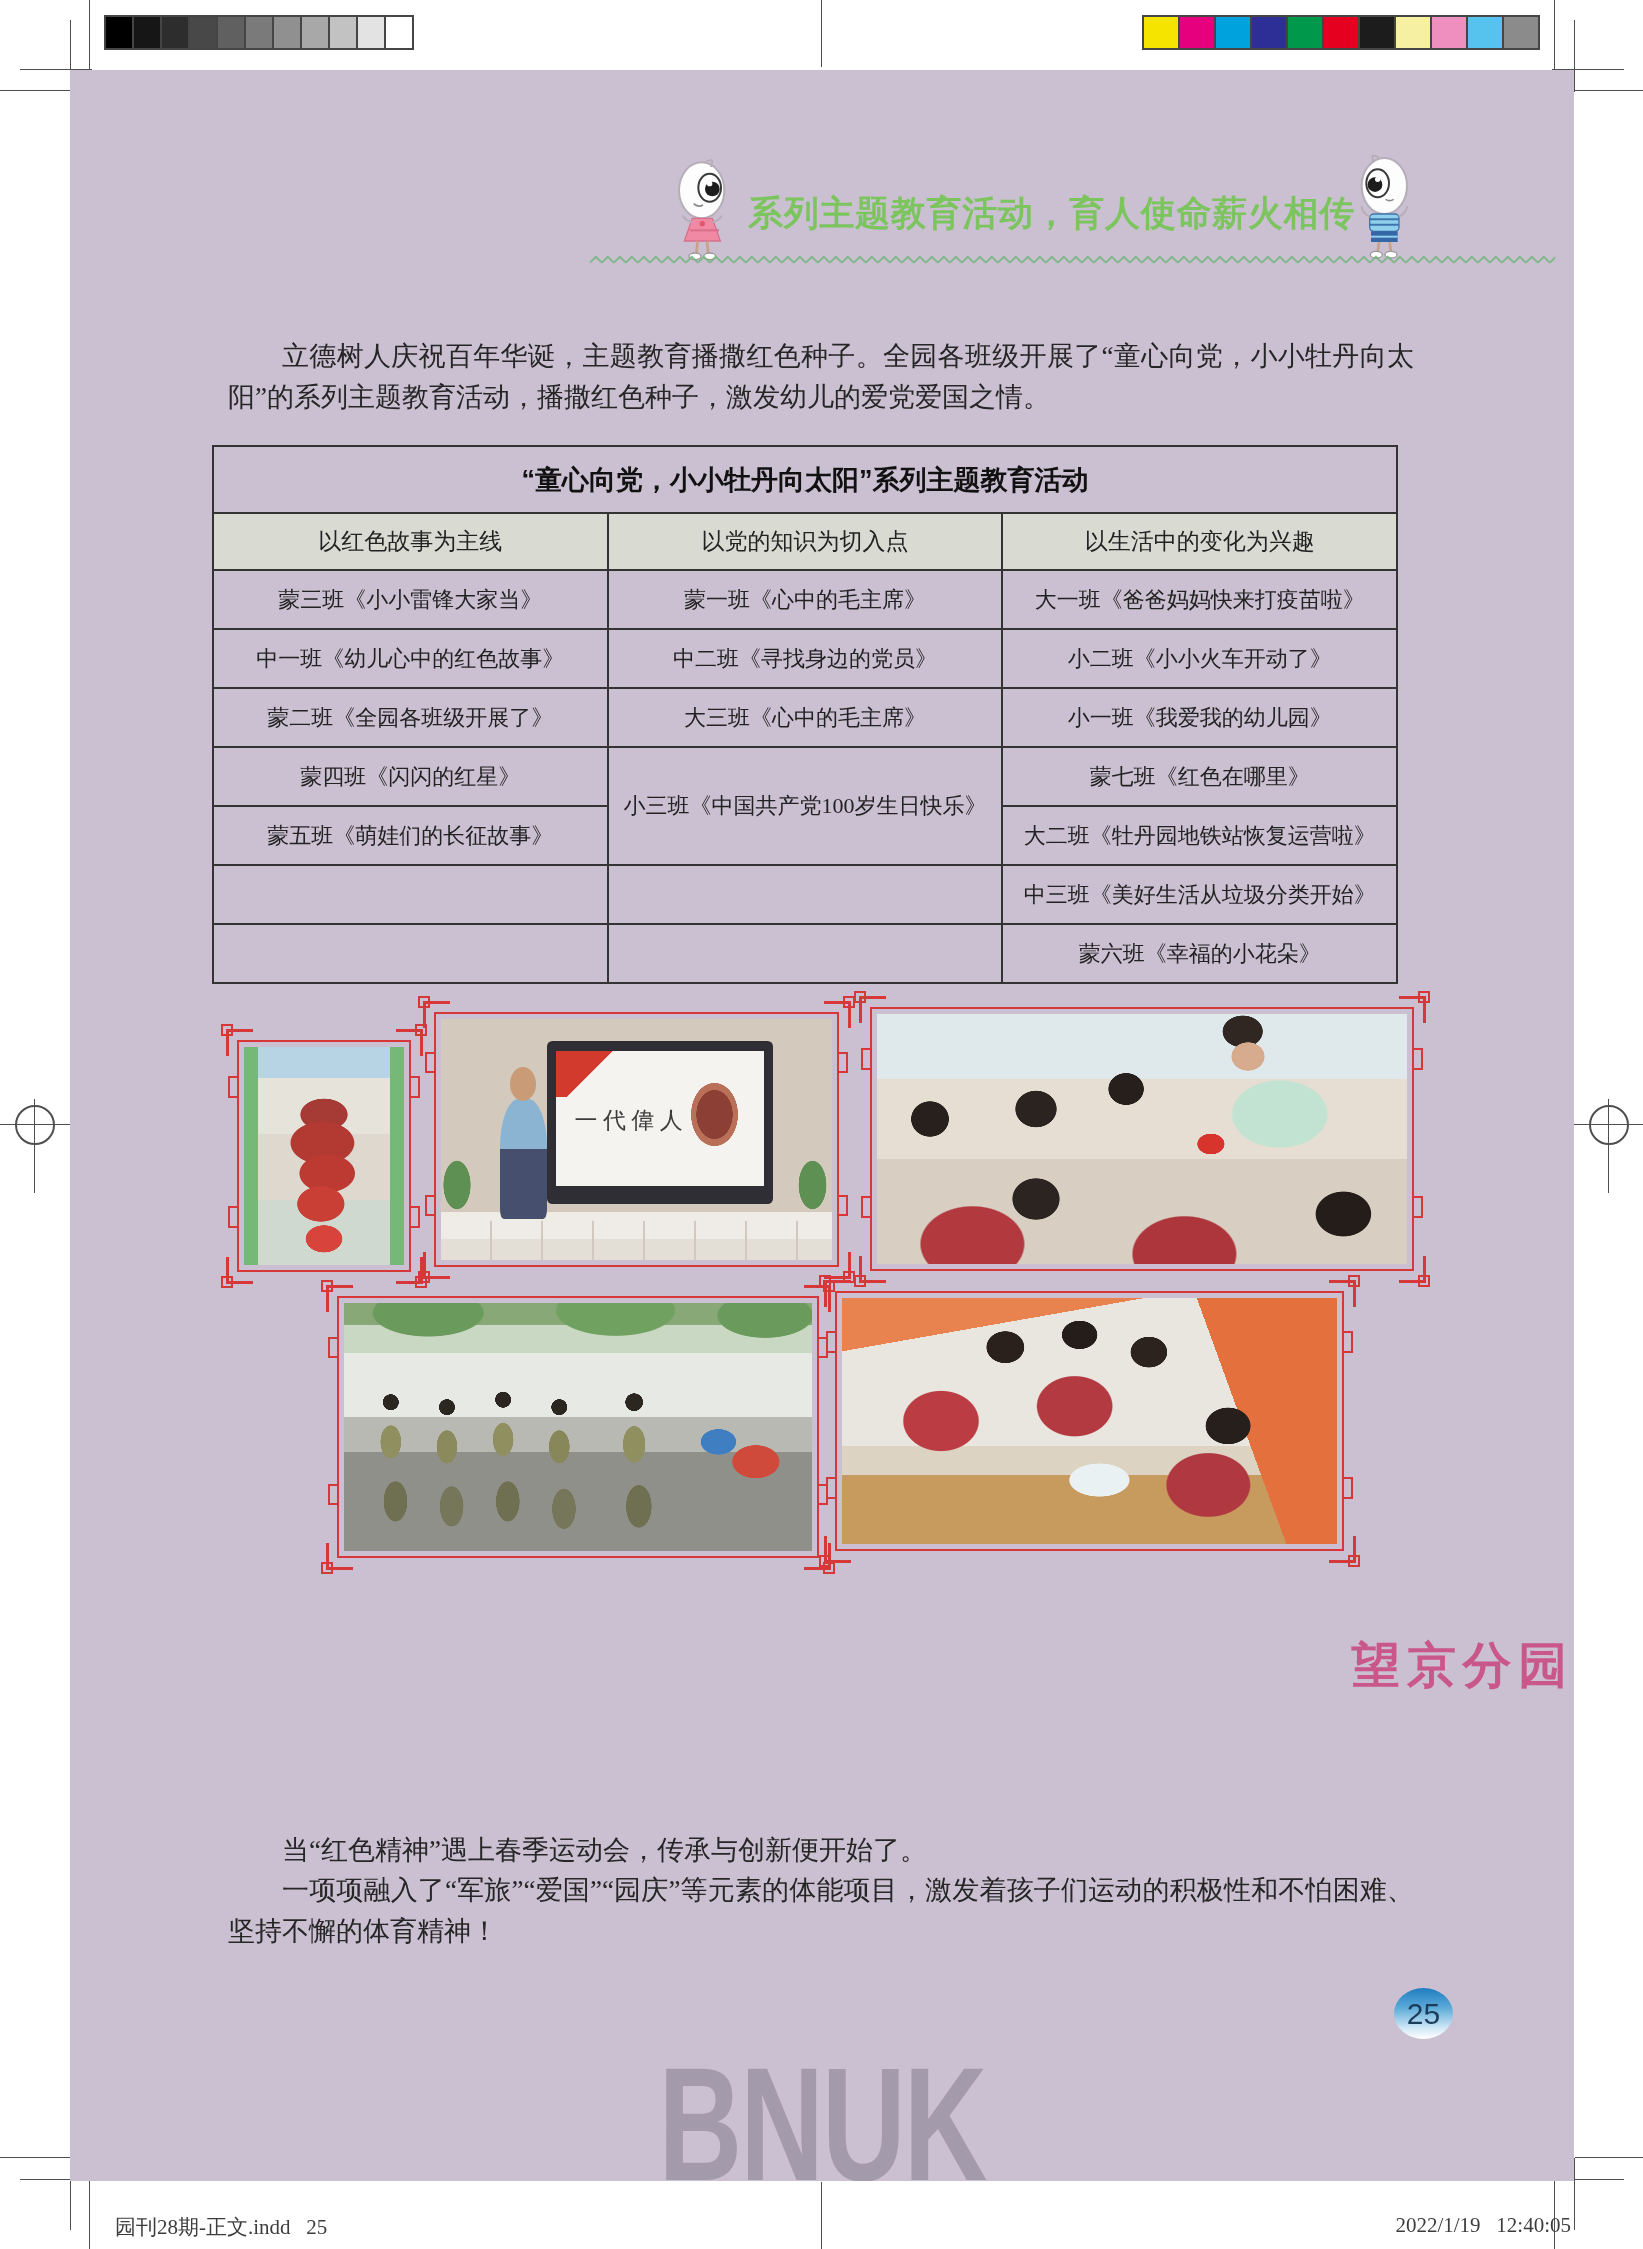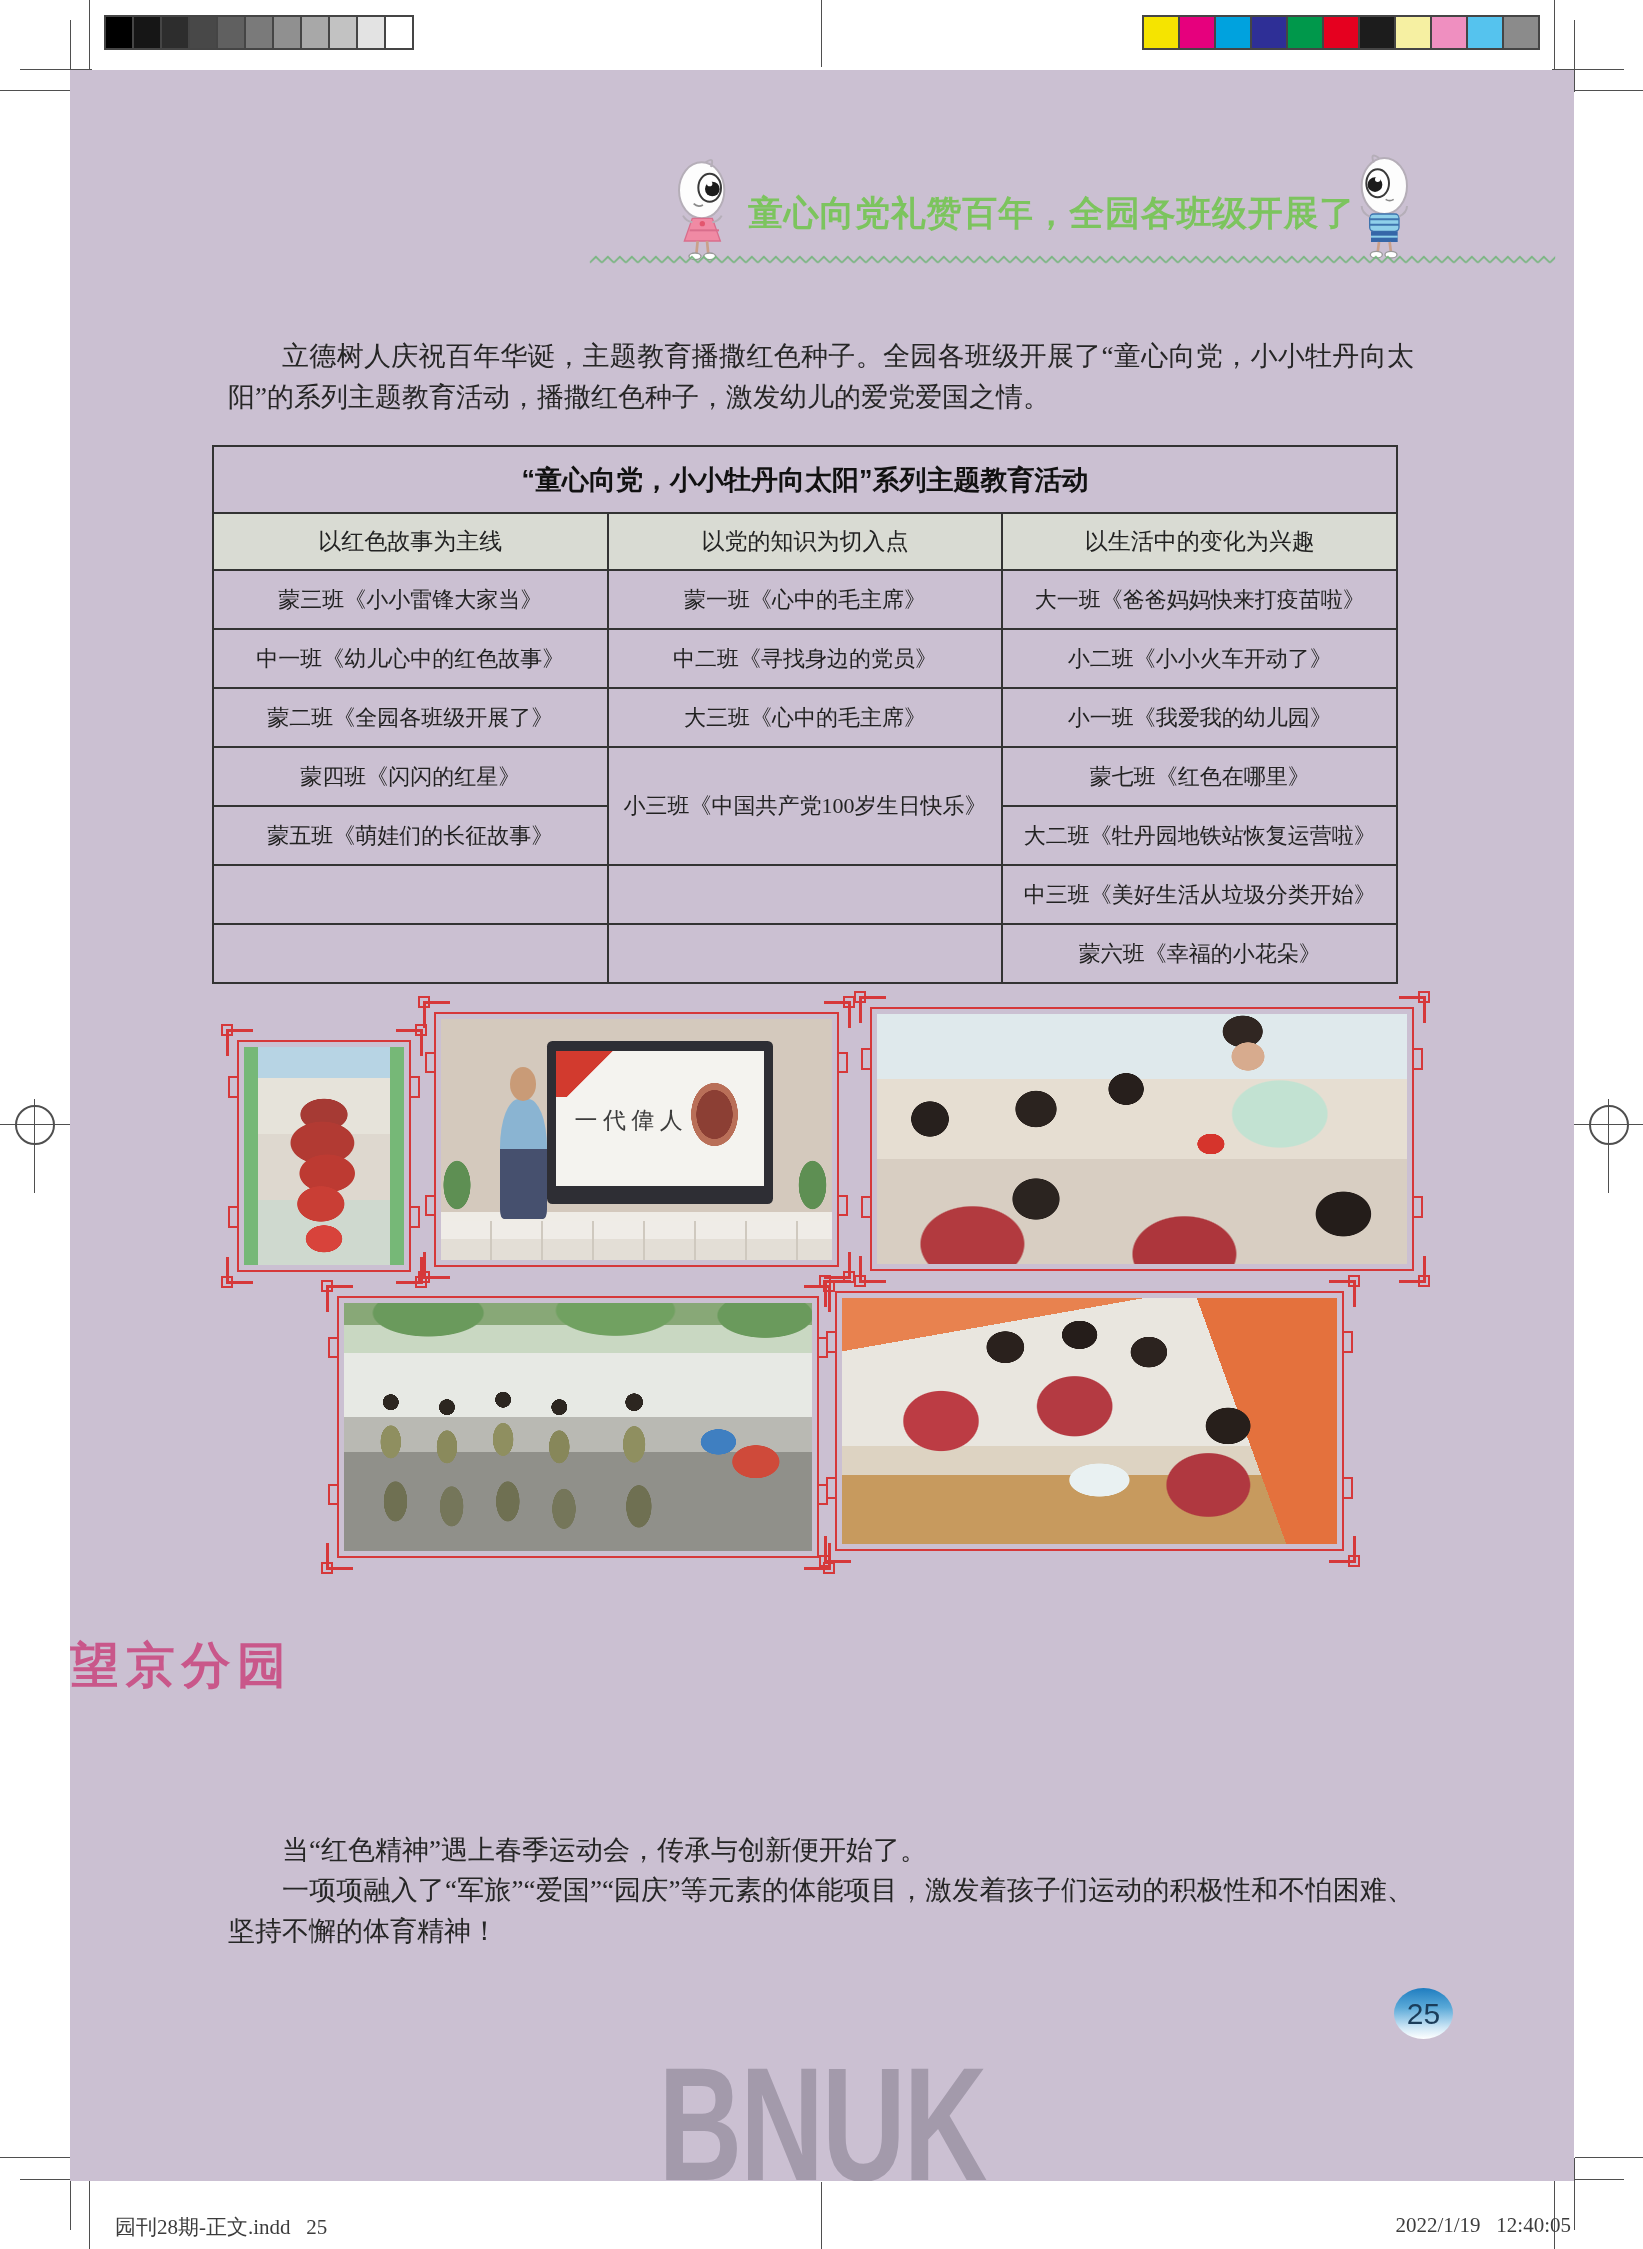--- a/index.html
+++ b/index.html
@@ -147,21 +147,21 @@
     radial-gradient(64px 51px at 20% 50%, #bc3c44 0 58%, rgba(0,0,0,0) 60%),
     radial-gradient(64px 51px at 47% 44%, #b43a42 0 58%, rgba(0,0,0,0) 60%),
     radial-gradient(71px 54px at 74% 76%, #b03840 0 58%, rgba(0,0,0,0) 60%),
     radial-gradient(51px 28px at 52% 74%, #e9f1f2 0 58%, rgba(0,0,0,0) 60%),
     linear-gradient(250deg, #e4713d 0 24%, rgba(0,0,0,0) 24%),
     linear-gradient(170deg, #e8824f 0 16%, rgba(0,0,0,0) 16%),
     linear-gradient(0deg, #c79a5e 0 28%, rgba(0,0,0,0) 28%),
     linear-gradient(180deg, #e9e6df 0 60%, #ddd3c2 60%)}
 
   
-  .branch{position:absolute;left:0;right:0;top:1563px;text-align:left;
+  .branch{position:absolute;left:0;right:0;top:1563px;text-align:right;
     font-family:"Liberation Serif",serif;font-weight:bold;font-size:49px;
     color:#c9578a;letter-spacing:6.7px}
 
   
   .badge{position:absolute;left:1324px;top:1918px;width:59px;height:51px;border-radius:50%;
     background:linear-gradient(180deg,#1f7dc0 0%,#5aa9d8 38%,#cfe7f6 78%,#ffffff 100%);
     display:flex;align-items:center;justify-content:center;
     font-size:30px;color:#1b3d5a}
 
   
@@ -245,21 +245,21 @@
       <path d="M40 112 h44" stroke="#d96e8c" stroke-width="3"></path>
       <circle cx="59" cy="102" r="4" fill="#e3566e"></circle>
       <path d="M44 100 q-10 -2 -14 -10" stroke="#b5aeb8" stroke-width="3" fill="none"></path>
       <path d="M74 100 q10 -2 14 -10" stroke="#b5aeb8" stroke-width="3" fill="none"></path>
       <path d="M52 128 l-2 20" stroke="#caa08a" stroke-width="4"></path>
       <path d="M66 128 l2 20" stroke="#caa08a" stroke-width="4"></path>
       <ellipse cx="48" cy="151" rx="9" ry="5" fill="#ffffff" stroke="#999999" stroke-width="2"></ellipse>
       <ellipse cx="70" cy="151" rx="9" ry="5" fill="#ffffff" stroke="#999999" stroke-width="2"></ellipse>
     </svg>
   </div>
-  <div class="banner-title">童心向党礼赞百年，全园各班级开展了</div>
+  <div class="banner-title">系列主题教育活动，育人使命薪火相传</div>
   <div class="mascot mascot-r">
     <svg viewBox="0 0 120 160" width="80" height="108">
       <ellipse cx="62" cy="50" rx="34" ry="42" fill="#fdfdfd" stroke="#b5aeb8" stroke-width="3"></ellipse>
       <path d="M54 8 q-14 -10 -8 7" fill="none" stroke="#b5aeb8" stroke-width="3"></path>
       <ellipse cx="52" cy="46" rx="17" ry="21" fill="#ffffff" stroke="#3a3a3a" stroke-width="3"></ellipse>
       <circle cx="48" cy="48" r="11" fill="#1c1c1c"></circle>
       <circle cx="52" cy="40" r="4" fill="#ffffff"></circle>
       <path d="M64 70 q6 4 12 0" stroke="#8a8a8a" fill="none" stroke-width="2.5"></path>
       <rect x="40" y="92" width="44" height="26" rx="6" fill="#8fd0ea" stroke="#3f74ae" stroke-width="2"></rect>
       <path d="M40 100 h44 M40 108 h44" stroke="#3f74ae" stroke-width="3"></path>

